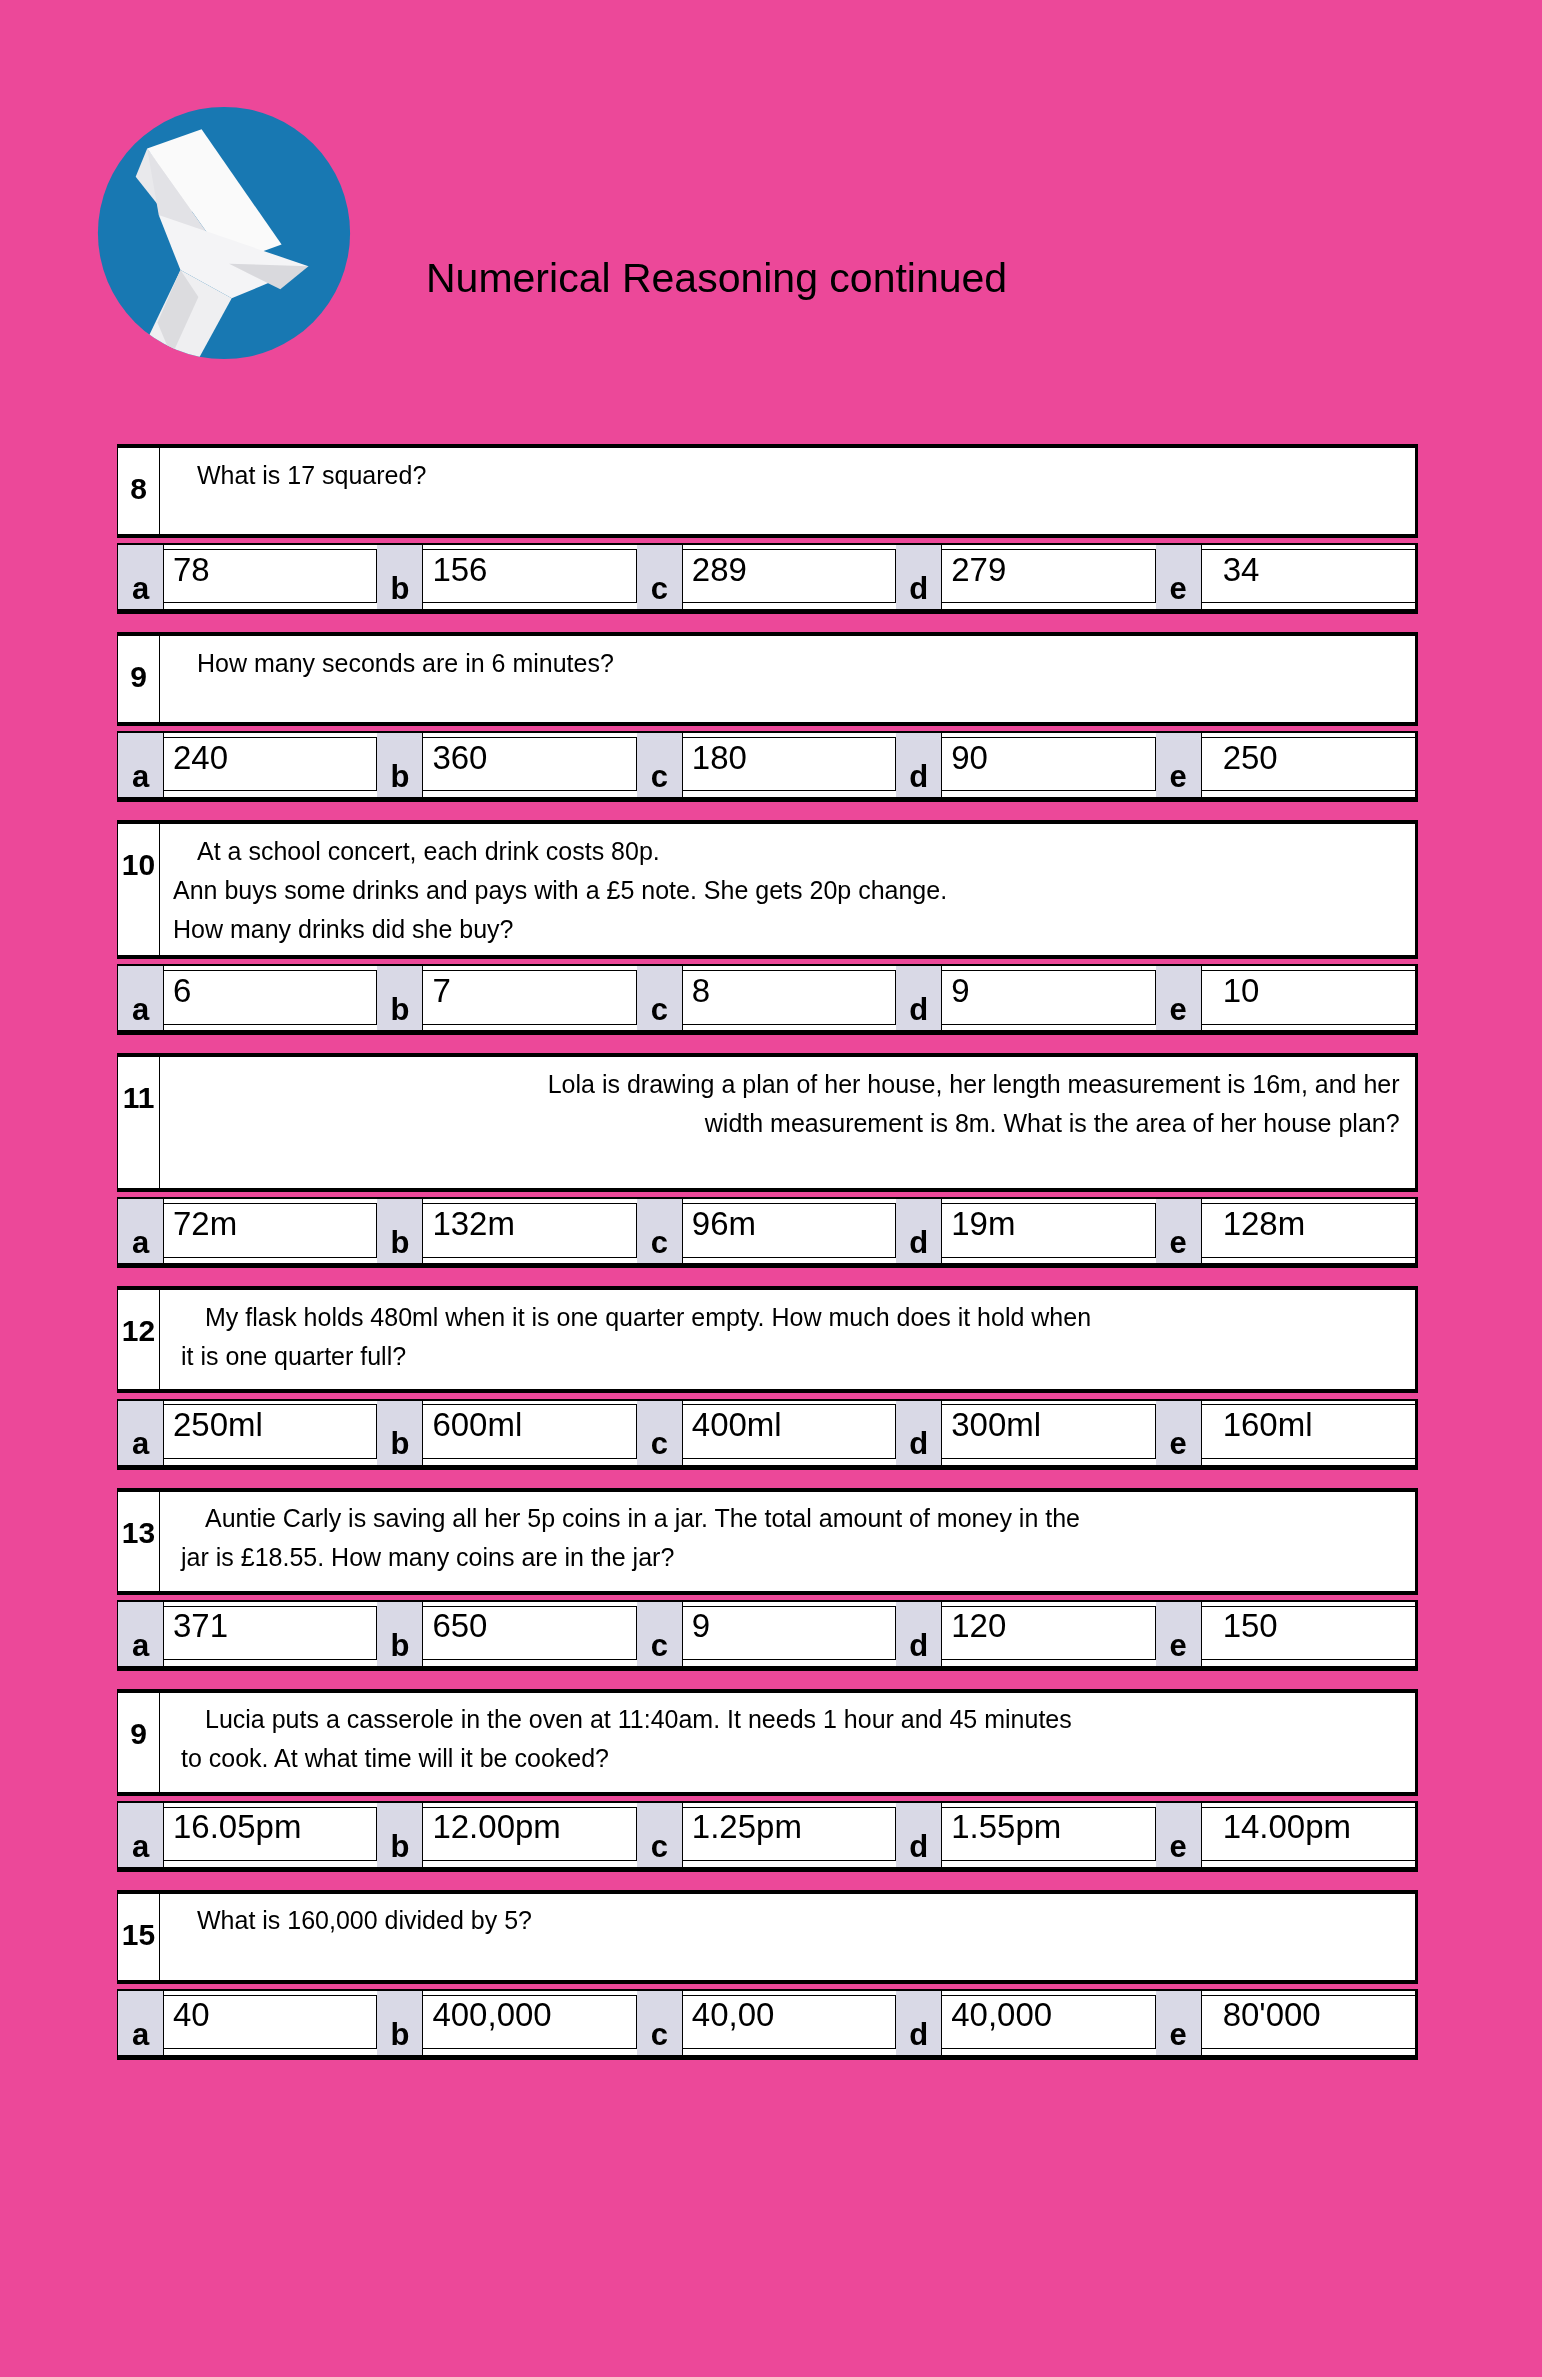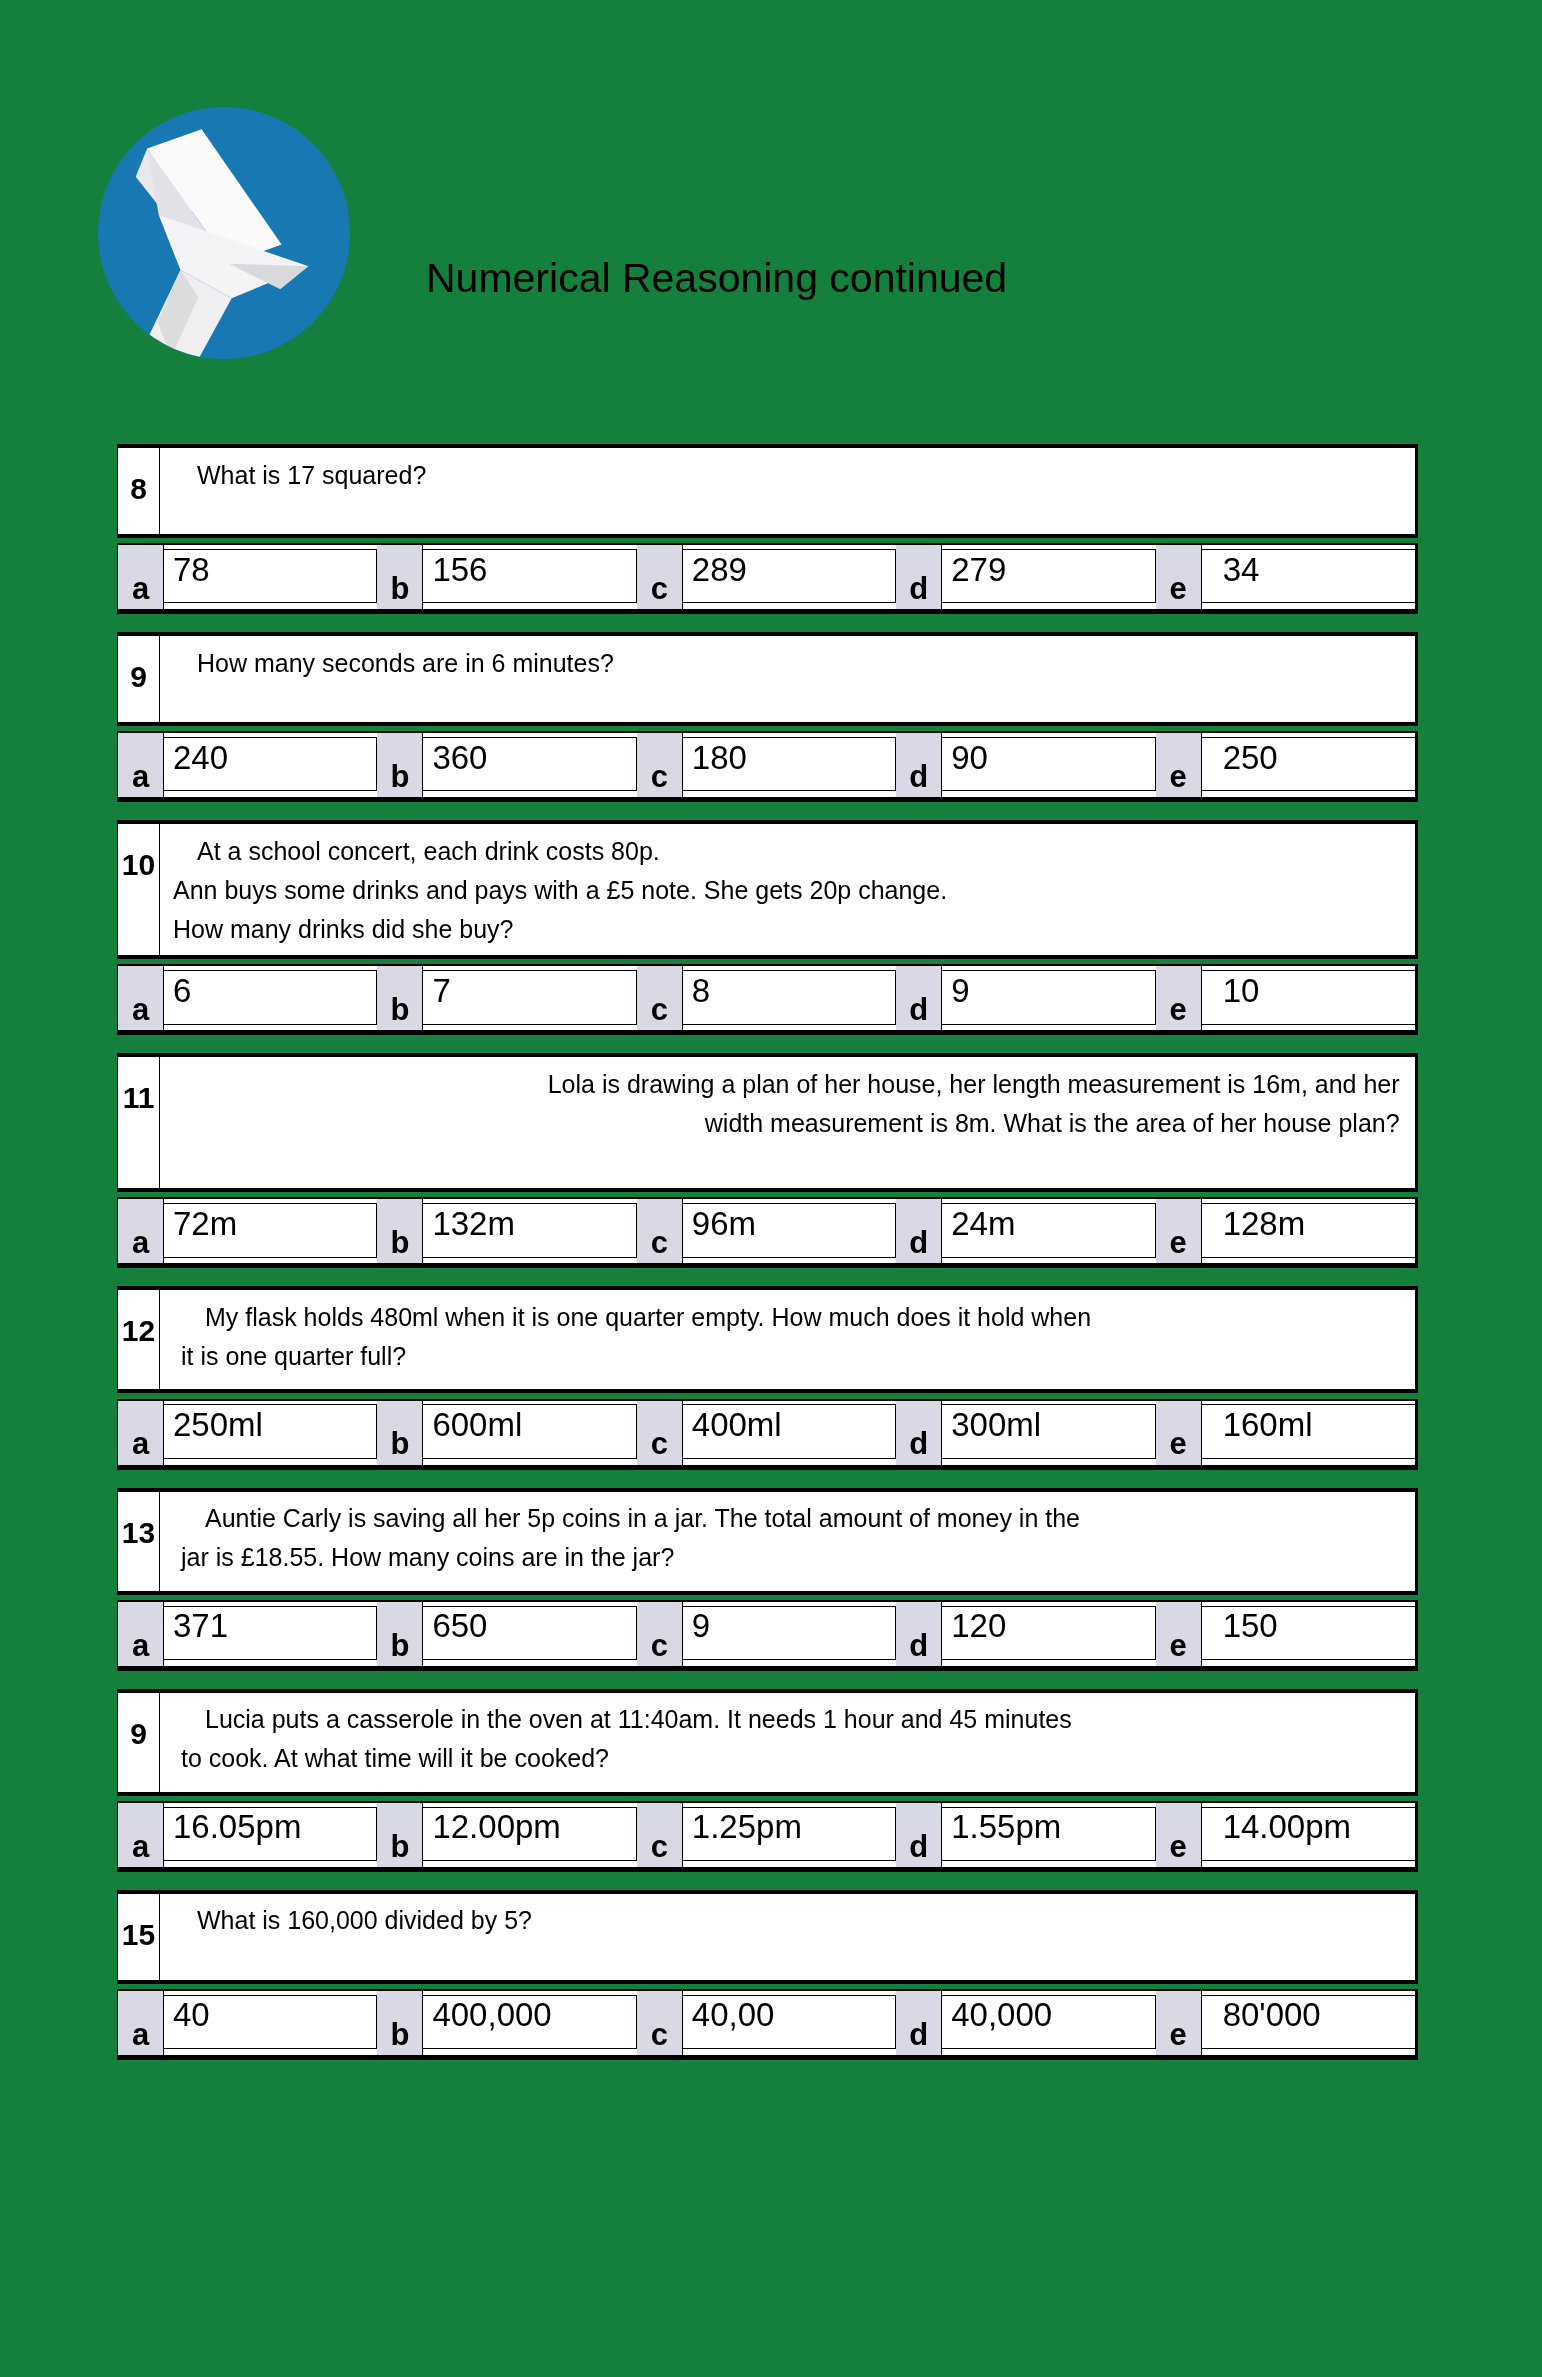--- a/index.html
+++ b/index.html
@@ -4,21 +4,21 @@
 <style>
   html, body {
     margin: 0;
     padding: 0;
     background: #ffffff;
   }
   .page {
     position: relative;
     width: 1543px;
     height: 2377px;
-    background: #15803d;
+    background: #ec4899;
     font-family: "Liberation Sans", sans-serif;
     color: #000000;
     overflow: hidden;
     text-decoration: underline;
   }
 
   
   .logo {
     position: absolute;
     left: 96px;
@@ -381,21 +381,21 @@
       <div class="value-cell">
         <span class="value">96m</span>
       </div>
     </div>
 
     <div class="a-group">
       <div class="letter-cell">
         <span class="letter">d</span>
       </div>
       <div class="value-cell">
-        <span class="value">24m</span>
+        <span class="value">19m</span>
       </div>
     </div>
 
     <div class="a-group">
       <div class="letter-cell">
         <span class="letter">e</span>
       </div>
       <div class="value-cell">
         <span class="value">128m</span>
       </div>

